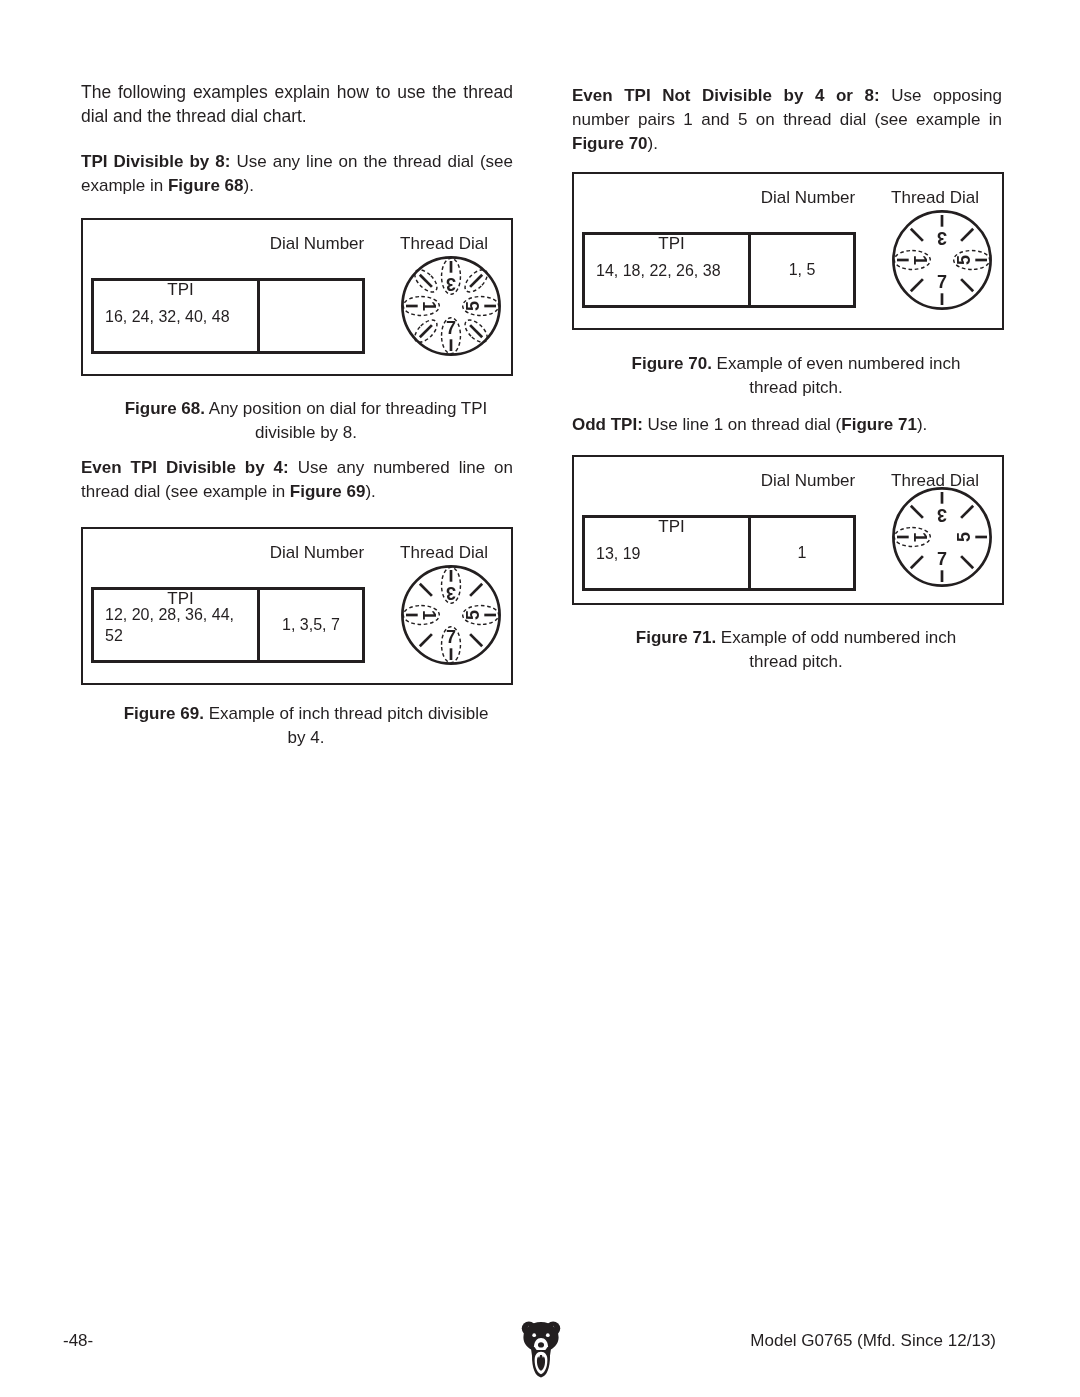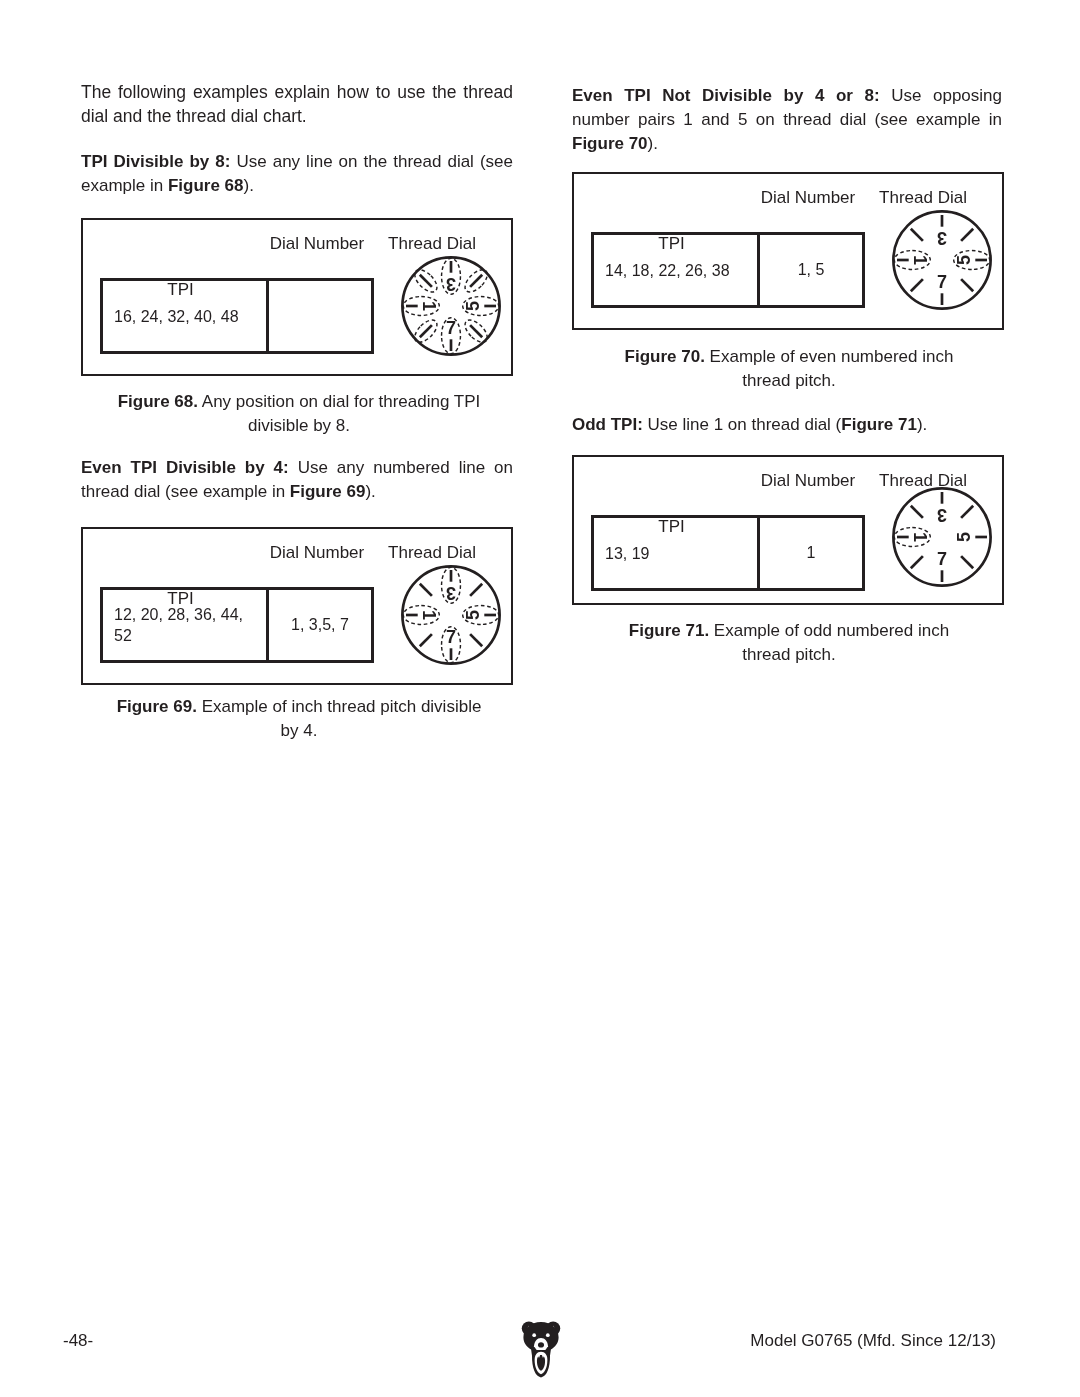--- a/index.html
+++ b/index.html
@@ -7,35 +7,35 @@
     position:relative;width:1080px;height:1397px;margin:0 auto;background:#ffffff;
     font-family:"Liberation Sans",sans-serif;color:#231f20;overflow:hidden;
   }
   .col{position:absolute;}
   .col-left{left:81px;width:432px;}
   .col-right{left:572px;width:430px;}
   .block{position:absolute;left:0;width:100%;}
   p.body{margin:0;font-size:17px;line-height:24px;text-align:justify;}
   p.body b{font-weight:700;}
   p.intro{font-size:17.5px;font-weight:400;}
-  .caption{margin:2px;font-size:17px;line-height:24px;text-align:center;}
+  .caption{margin:9px;font-size:17px;line-height:24px;text-align:center;}
   .caption b{font-weight:700;}
   
   .figbox{
     position:absolute;left:0;width:432px;height:158px;
     border:2px solid #231f20;box-sizing:border-box;background:#fff;
   }
   .figbox.short{height:150px;}
   .fig-head{position:absolute;top:14px;left:0;width:100%;font-size:17px;}
   .fh{position:absolute;text-align:center;}
   .fh-tpi{left:20px;width:155px;margin-top:46px;}
   .fh-dial{left:178px;width:112px;}
-  .fh-thread{left:284px;width:130px;}
+  .fh-thread{left:296px;width:130px;}
   .fig-table{
-    position:absolute;left:17px;top:58px;width:274px;height:76px;
+    position:absolute;left:8px;top:58px;width:274px;height:76px;
     border:3px solid #231f20;box-sizing:border-box;display:flex;
   }
   .cell-tpi{
     width:166px;border-right:3px solid #231f20;box-sizing:border-box;
     display:flex;align-items:center;padding:2px 6px 2px 11px;
     font-size:16px;line-height:21px;white-space:pre-line;
   }
   .cell-dial{
     flex:1;display:flex;align-items:center;justify-content:center;
     font-size:16px;text-align:left;

